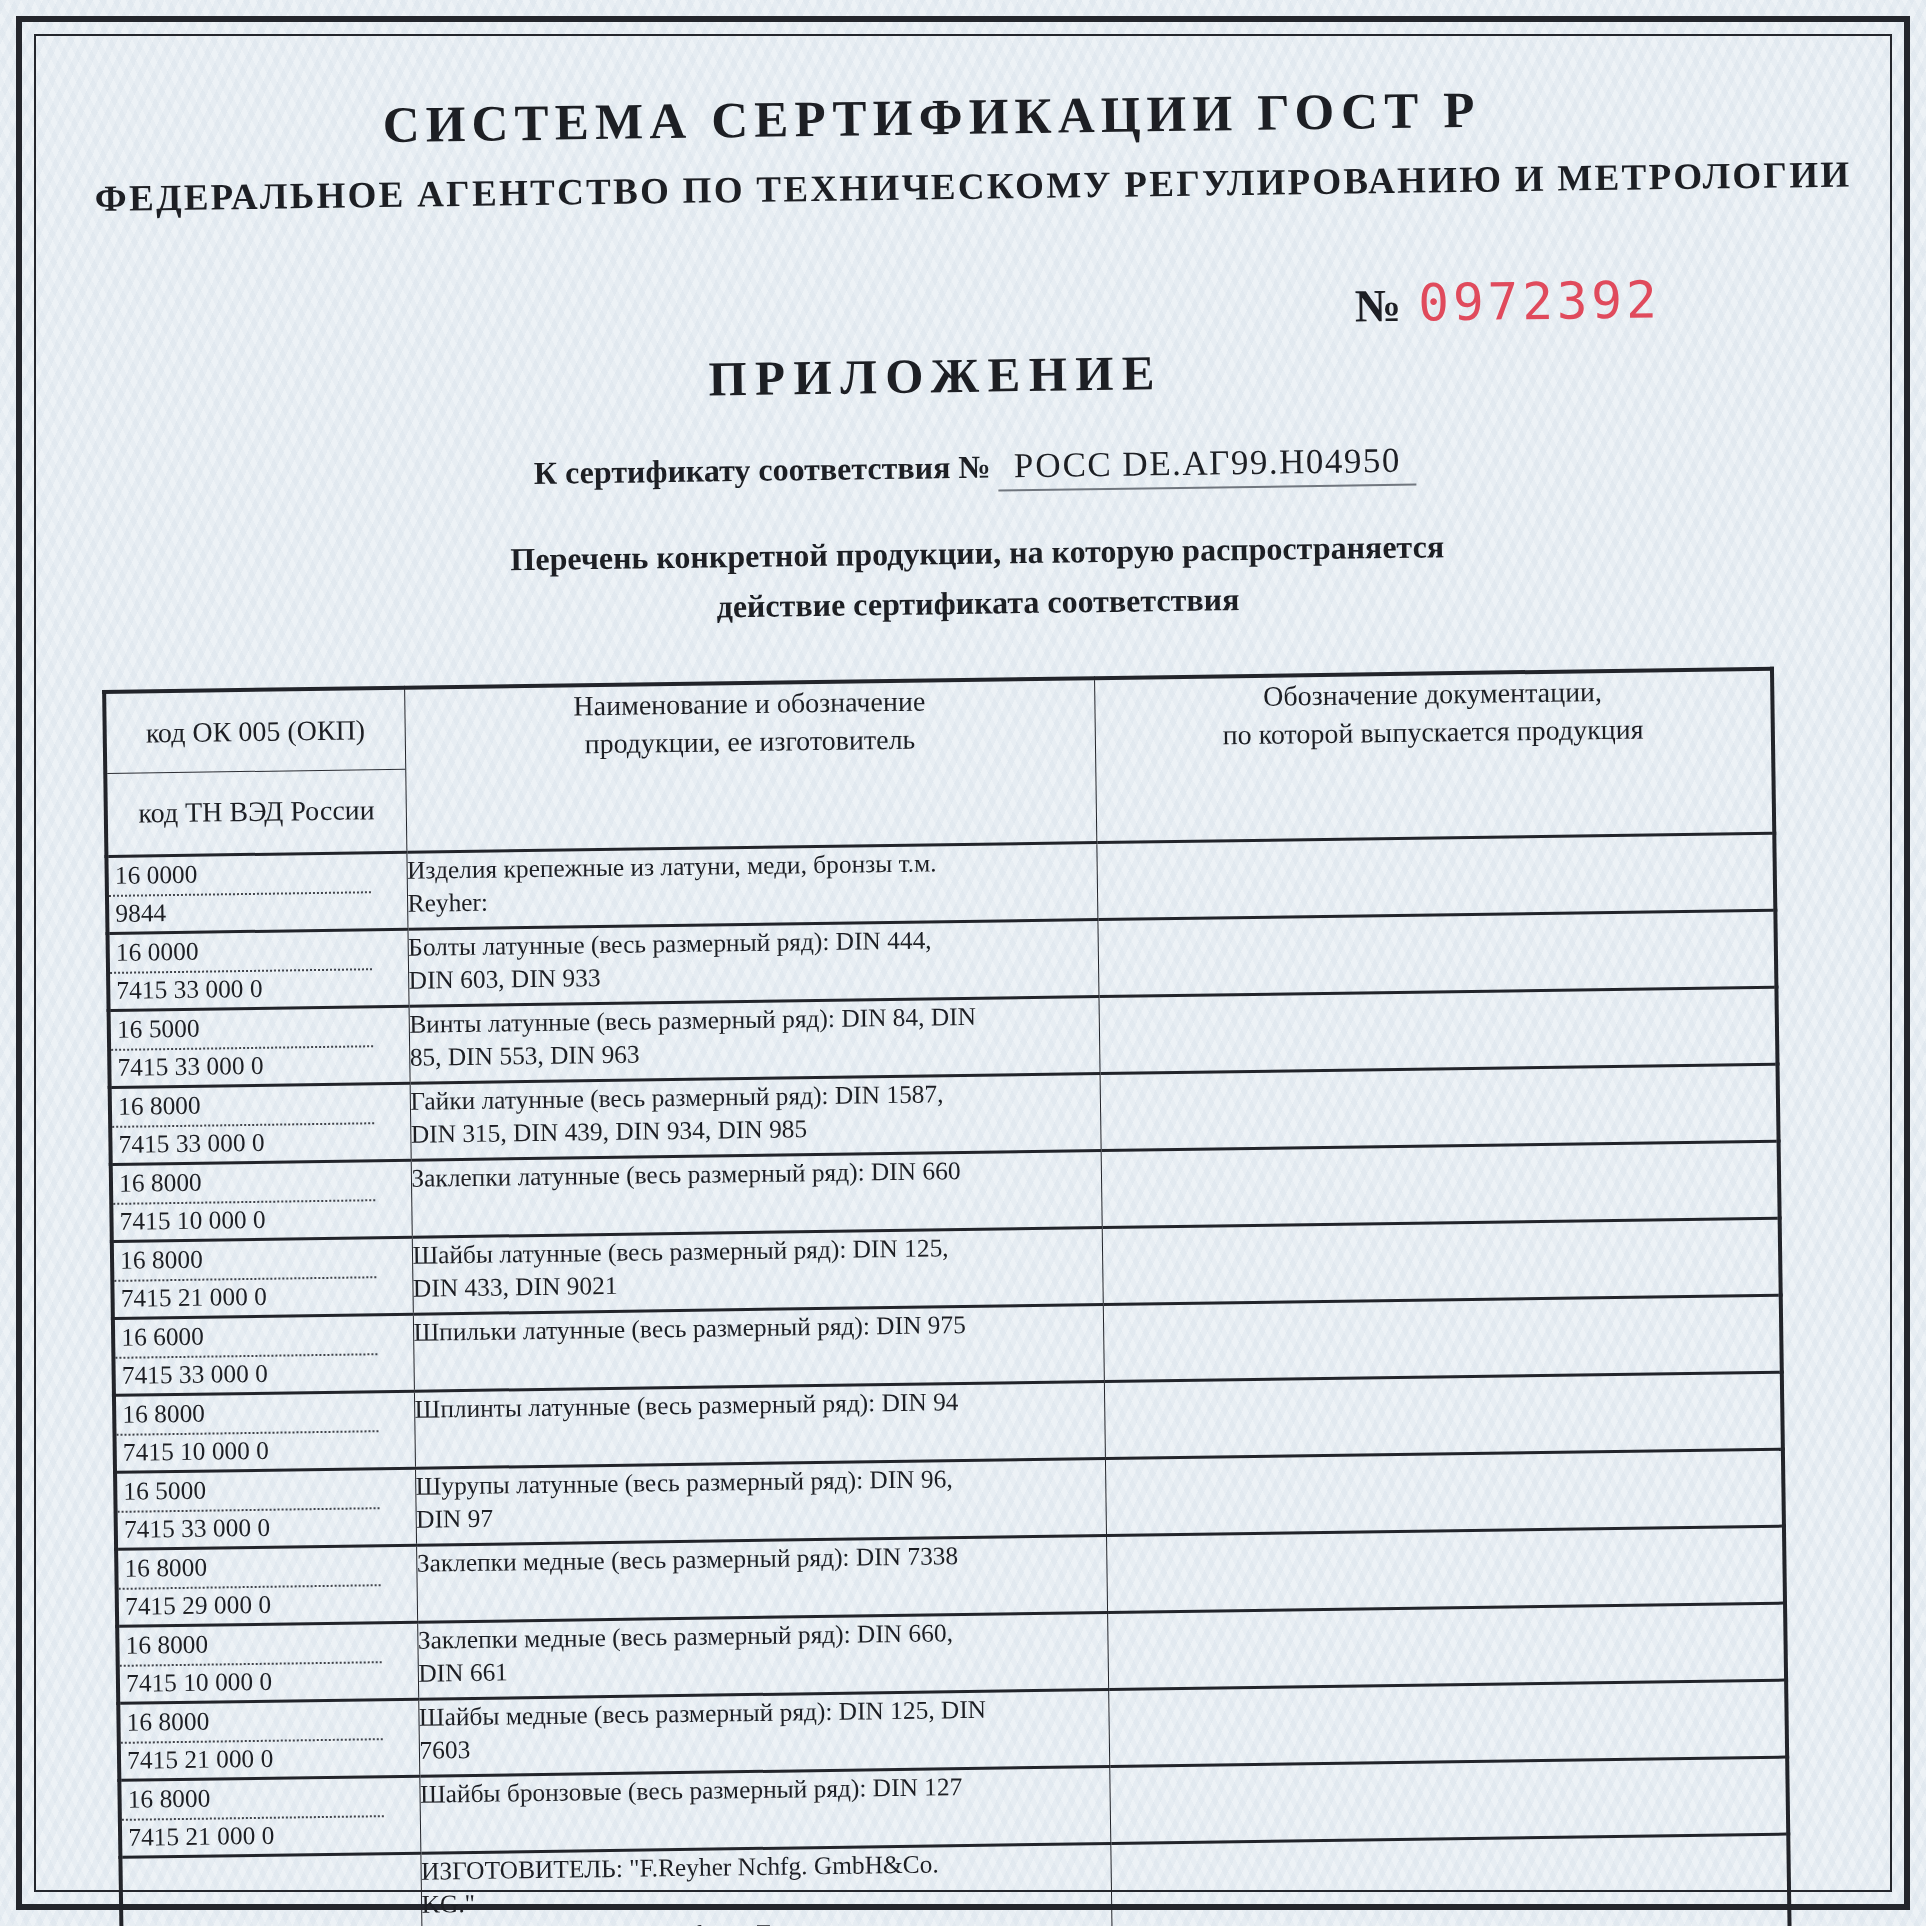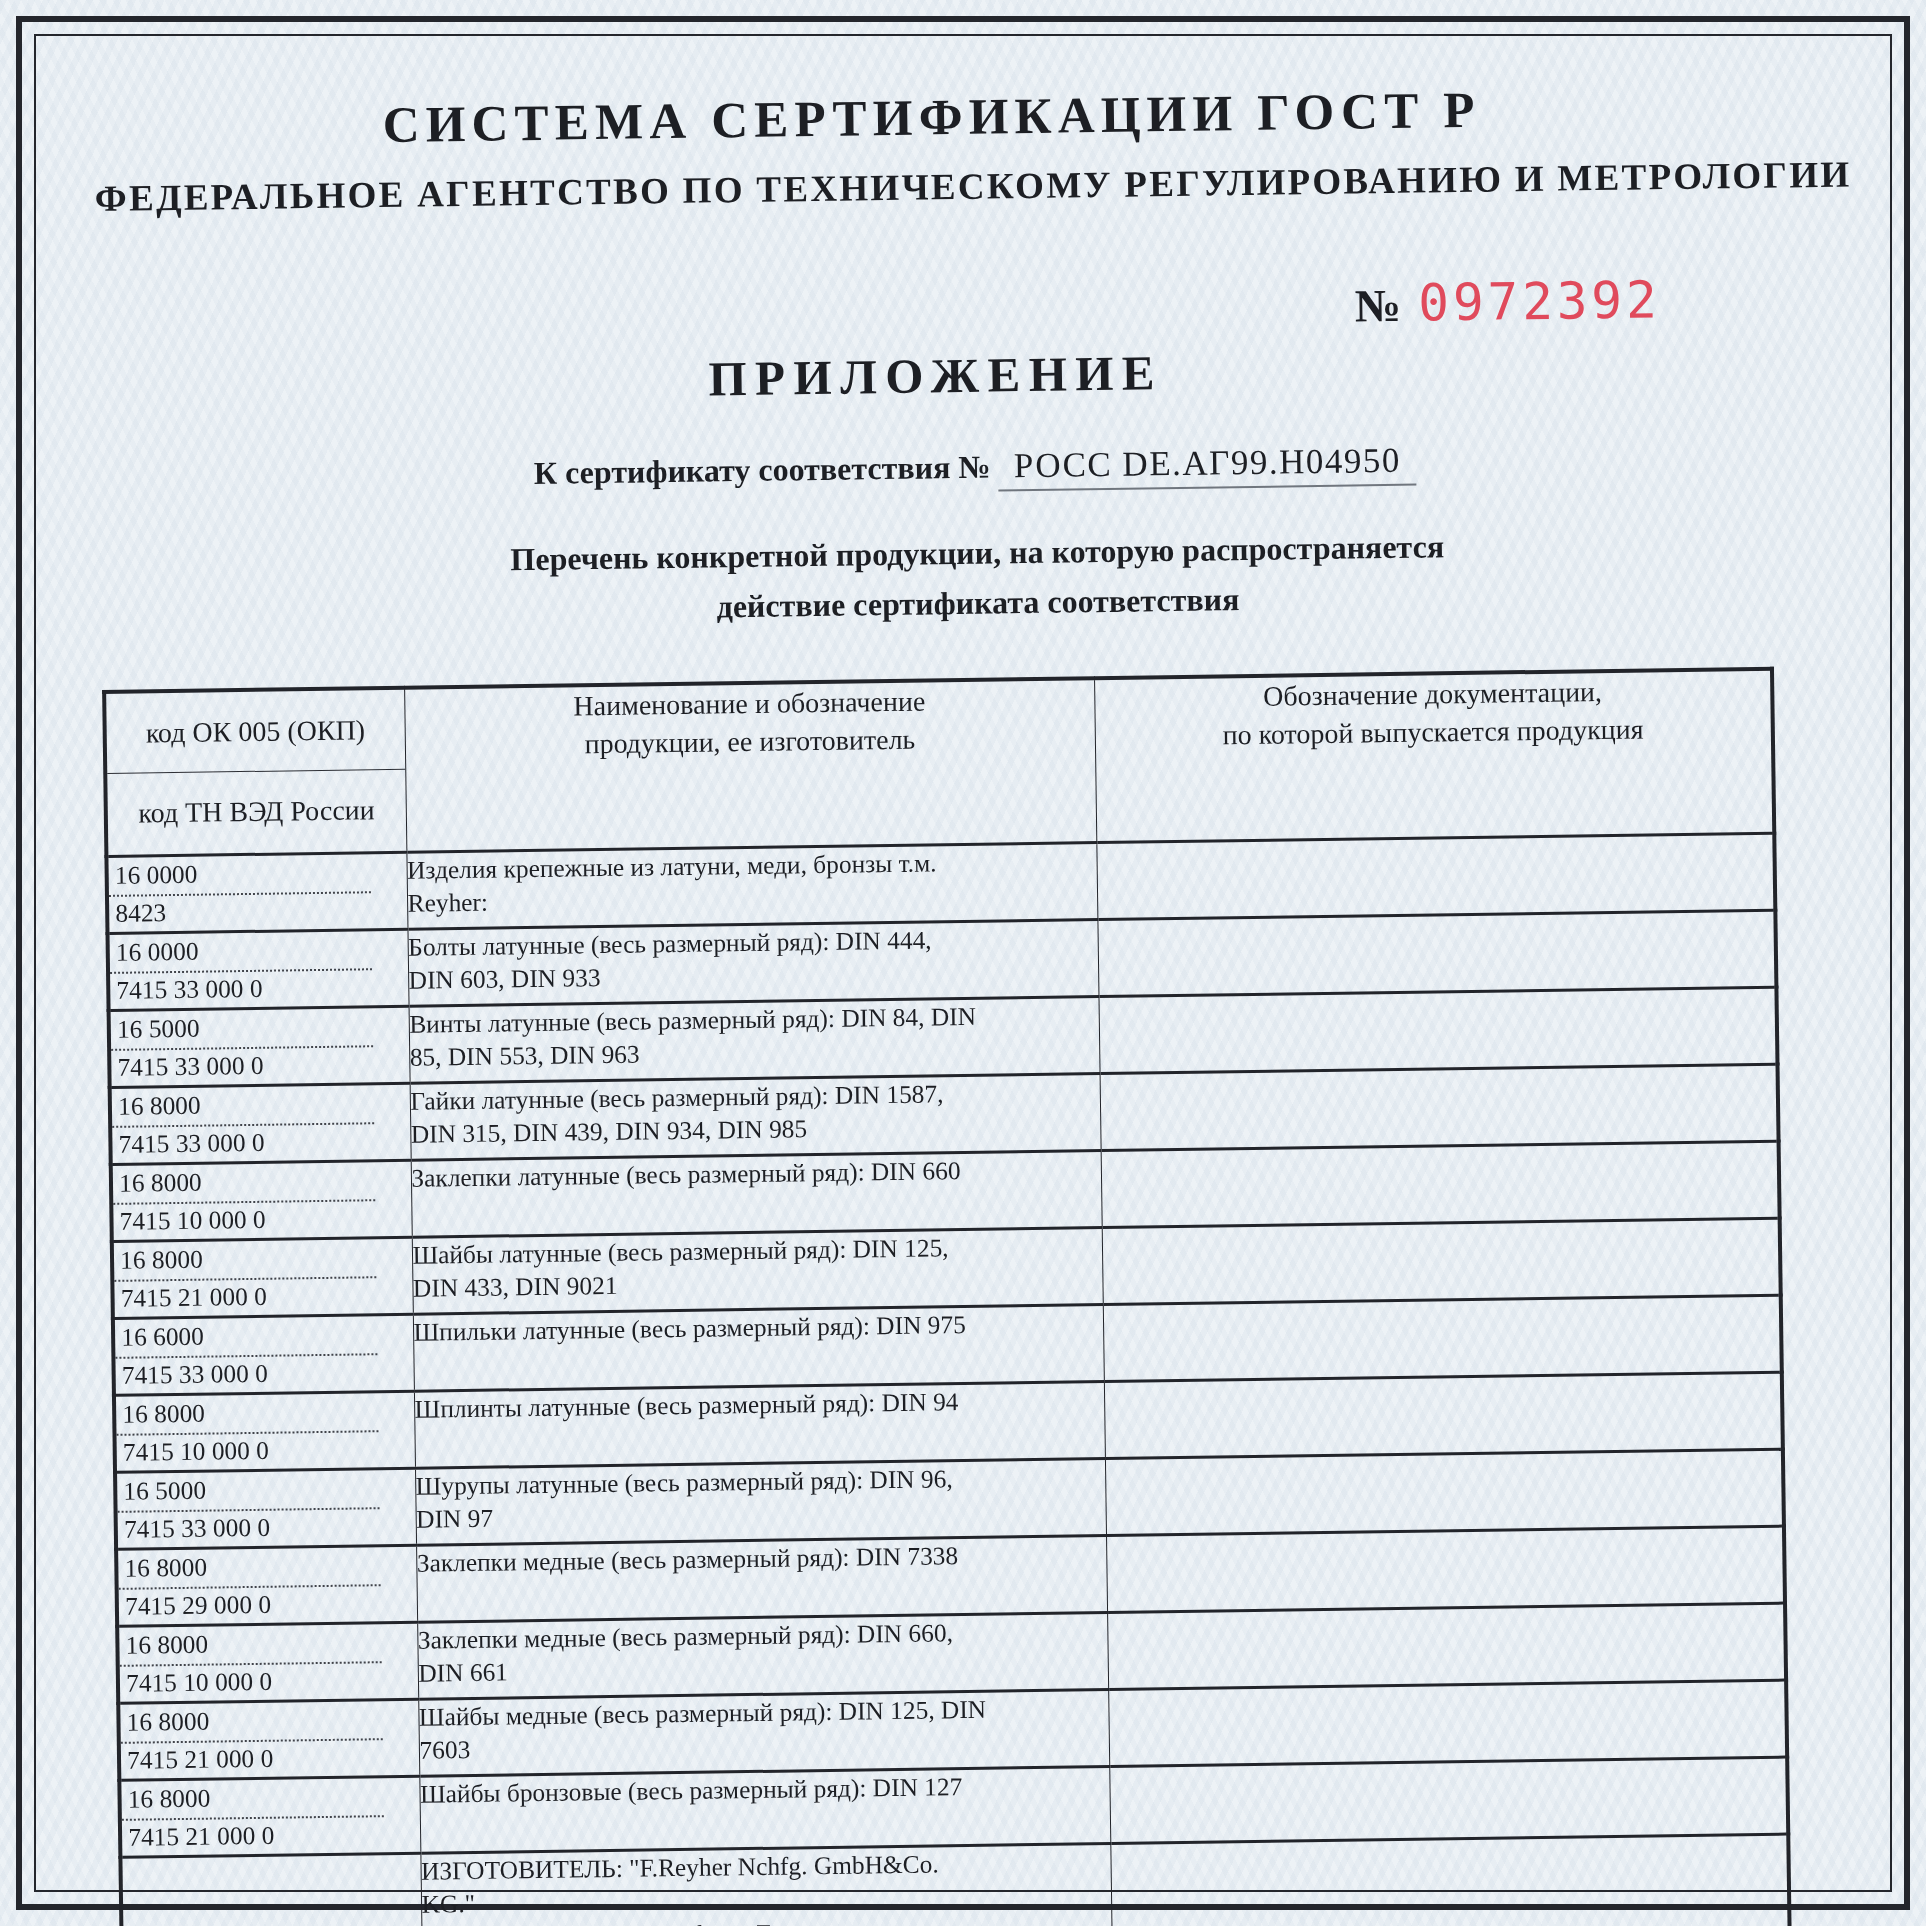--- a/index.html
+++ b/index.html
@@ -112,21 +112,21 @@
 продукции, ее изготовитель</th>
           <th class="h-cell center pre">Обозначение документации,
 по которой выпускается продукция</th>
         </tr>
       </thead>
       <tbody>
           <tr class="code-row">
         <td class="c-code">
           <span class="okp">16 0000</span>
           <span class="dots"></span>
-          <span class="tnved">8423</span>
+          <span class="tnved">9844</span>
         </td>
         <td class="c-name">Изделия крепежные из латуни, меди, бронзы т.м.
 Reyher:</td>
         <td class="c-doc"></td>
       </tr>
           <tr class="code-row">
         <td class="c-code">
           <span class="okp">16 0000</span>
           <span class="dots"></span>
           <span class="tnved">7415 33 000 0</span>

